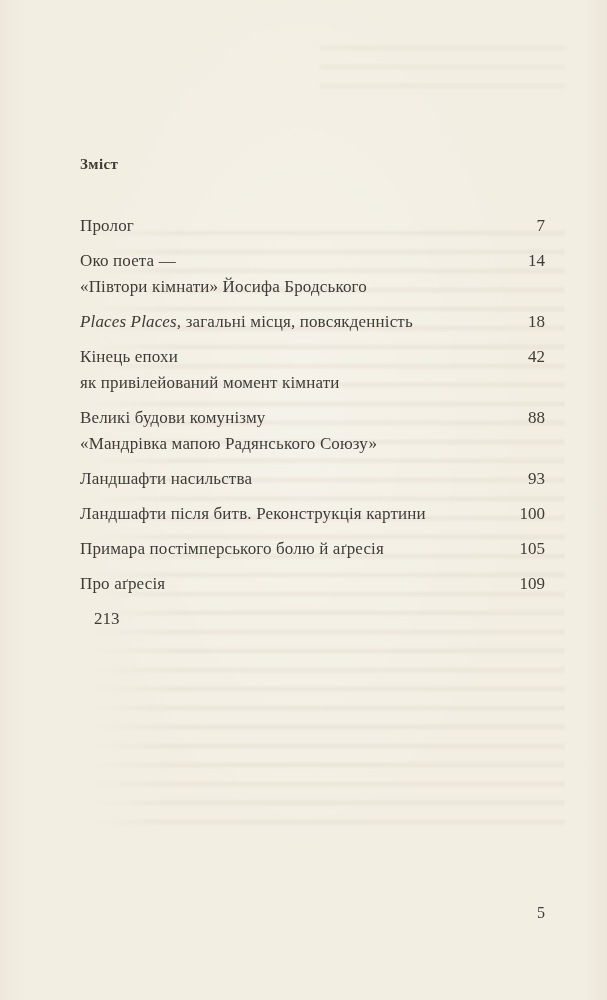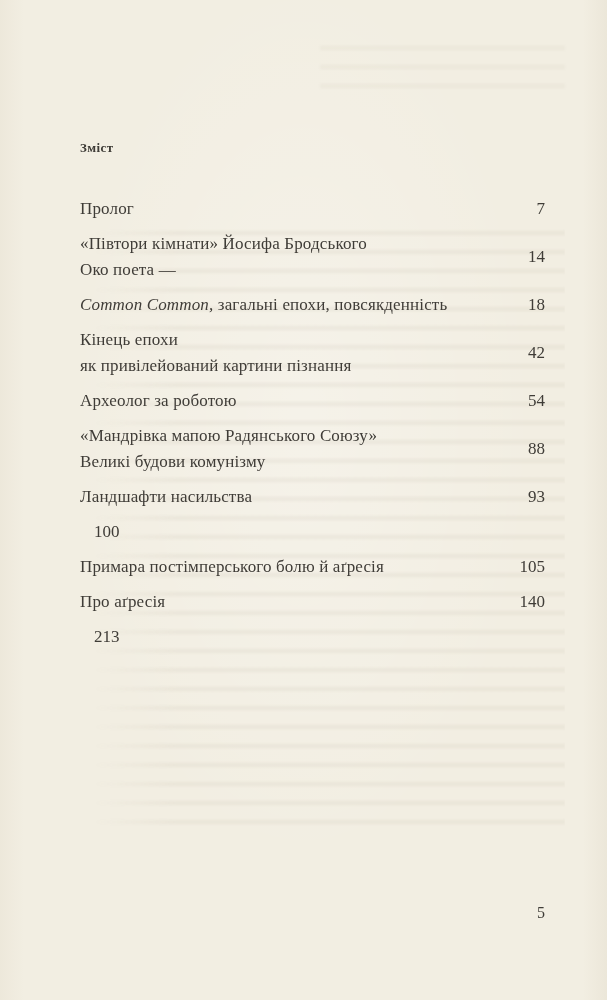--- a/index.html
+++ b/index.html
@@ -55,29 +55,30 @@
     );
   }
 
   .content{
     position:absolute;
     left:80px;
     right:62px;
     top:140px;
   }
   .title{
-    font-size:13px;
+    font-size:15px;
     font-weight:bold;
     letter-spacing:.4px;
     margin-bottom:40px;
+    margin-top:16px;
   }
   .entry{
     display:flex;
     justify-content:space-between;
-    align-items:center;
+    align-items:flex-start;
     margin-bottom:9px;
   }
   .entry-text{
     font-size:17px;
     line-height:26px;
     letter-spacing:.15px;
   }
   .entry-text .em{font-style:italic;}
   .entry-page{
     font-size:17px;
@@ -103,79 +104,76 @@
   <div class="entries">
   <div class="entry">
     <div class="entry-text">
           <div class="line"><span>Пролог</span></div>
         </div>
     <div class="entry-page">7</div>
   </div>
 
   <div class="entry">
     <div class="entry-text">
+          <div class="line"><span>Око поета —</span></div>
           <div class="line"><span>«Півтори кімнати» Йосифа Бродського</span></div>
-          <div class="line"><span>Око поета —</span></div>
         </div>
     <div class="entry-page">14</div>
   </div>
 
   <div class="entry">
     <div class="entry-text">
-          <div class="line"><span class="em">Common Common,</span><span> загальні епохи, повсякденність</span></div>
+          <div class="line"><span class="em">Places Places,</span><span> загальні місця, повсякденність</span></div>
         </div>
     <div class="entry-page">18</div>
   </div>
 
   <div class="entry">
     <div class="entry-text">
           <div class="line"><span>Кінець епохи</span></div>
-          <div class="line"><span>як привілейований картини пізнання</span></div>
+          <div class="line"><span>як привілейований момент кімнати</span></div>
         </div>
     <div class="entry-page">42</div>
   </div>
 
-  <div class="entry">
-    <div class="entry-text">
-          <div class="line"><span>Археолог за роботою</span></div>
-        </div>
-    <div class="entry-page">54</div>
-  </div>
 
   <div class="entry">
     <div class="entry-text">
+          <div class="line"><span>Великі будови комунізму</span></div>
           <div class="line"><span>«Мандрівка мапою Радянського Союзу»</span></div>
-          <div class="line"><span>Великі будови комунізму</span></div>
         </div>
     <div class="entry-page">88</div>
   </div>
 
   <div class="entry">
     <div class="entry-text">
           <div class="line"><span>Ландшафти насильства</span></div>
         </div>
     <div class="entry-page">93</div>
   </div>
 
   <div class="entry">
+    <div class="entry-text">
+          <div class="line"><span>Ландшафти після битв. Реконструкція картини</span></div>
+        </div>
     <div class="entry-page">100</div>
   </div>
 
   <div class="entry">
     <div class="entry-text">
           <div class="line"><span>Примара постімперського болю й аґресія</span></div>
         </div>
     <div class="entry-page">105</div>
   </div>
 
   <div class="entry">
     <div class="entry-text">
           <div class="line"><span>Про аґресія</span></div>
         </div>
-    <div class="entry-page">140</div>
+    <div class="entry-page">109</div>
   </div>
 
   <div class="entry">
     <div class="entry-page">213</div>
   </div>
 </div>
 </div>
 
 <div class="folio">5</div>
 

